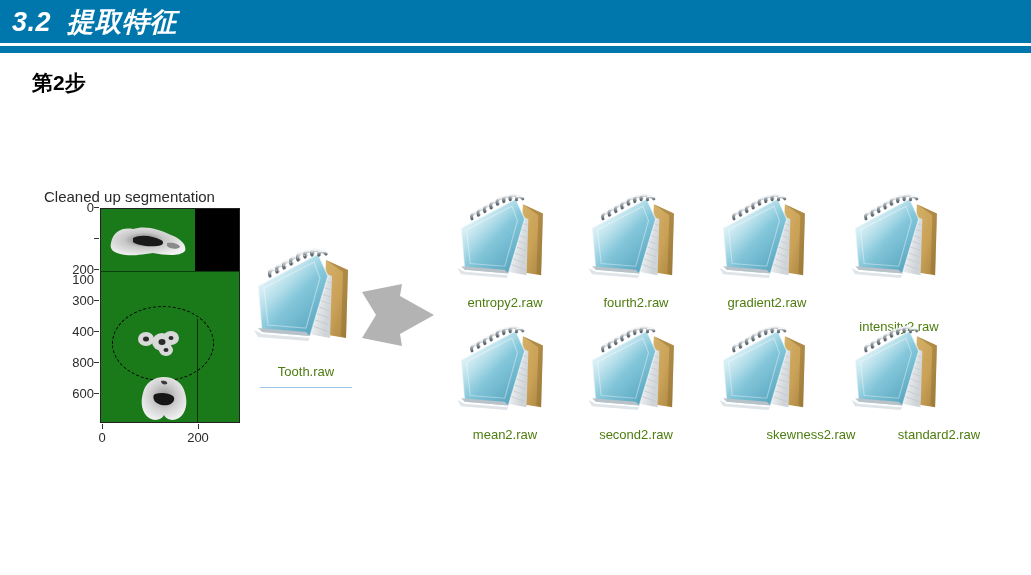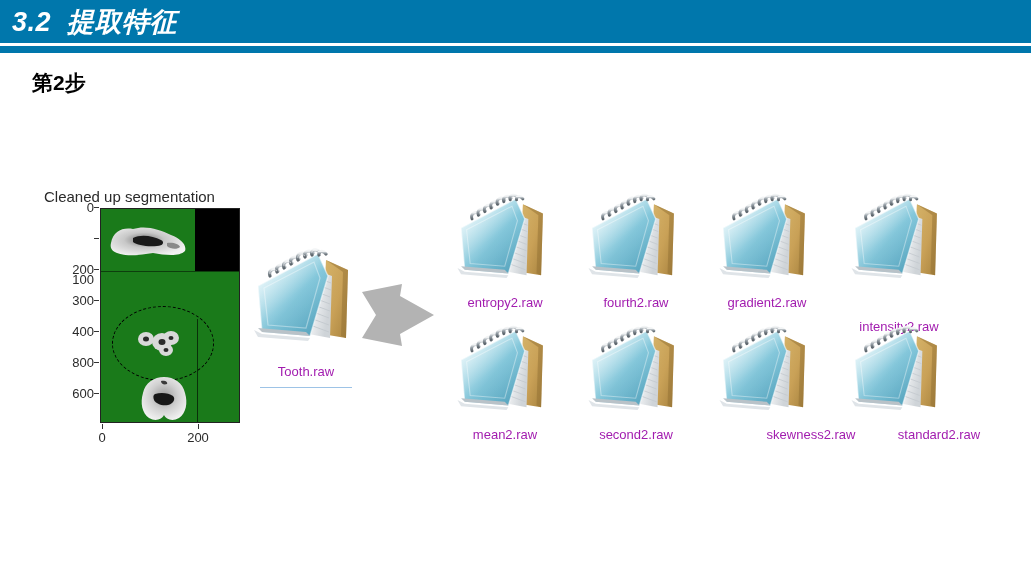--- a/index.html
+++ b/index.html
@@ -171,21 +171,21 @@
 
   
   .icon-wrap {
     position: absolute;
   }
   .np-label {
     position: absolute;
     left: 50%;
     transform: translateX(-50%);
     font-size: 13px;
-    color: #a21caf;
+    color: #4d7c0f;
     white-space: nowrap;
     text-align: center;
   }
   .tooth-underline {
     position: absolute;
     height: 1px;
     background: #9dc3e6;
   }
 
   

